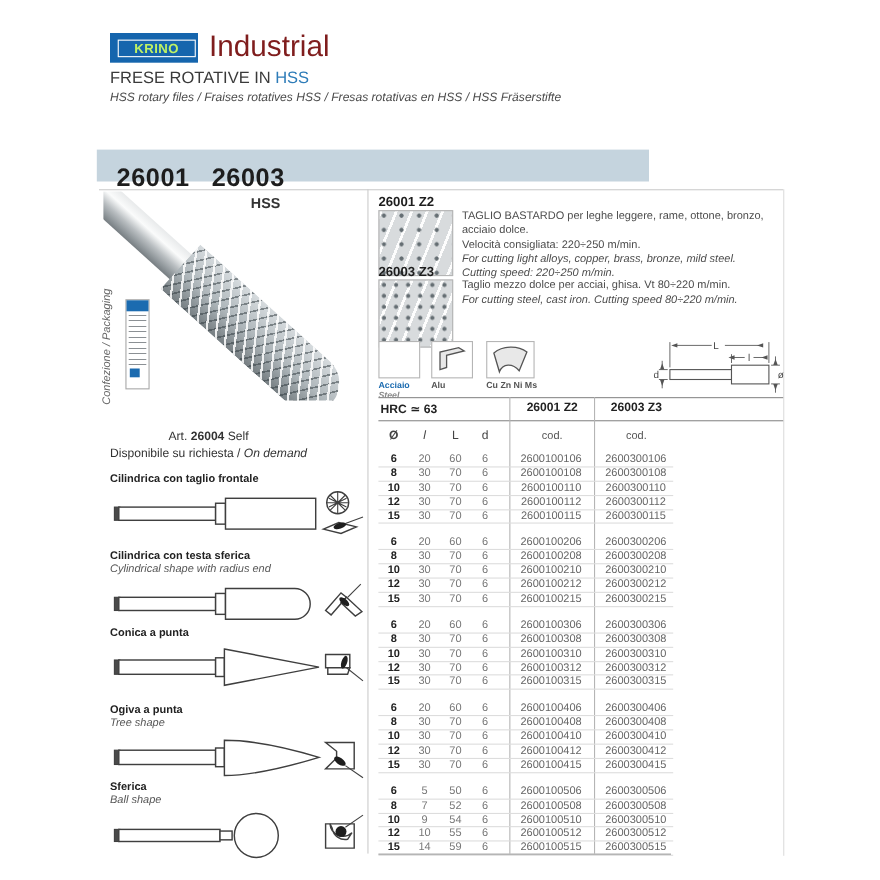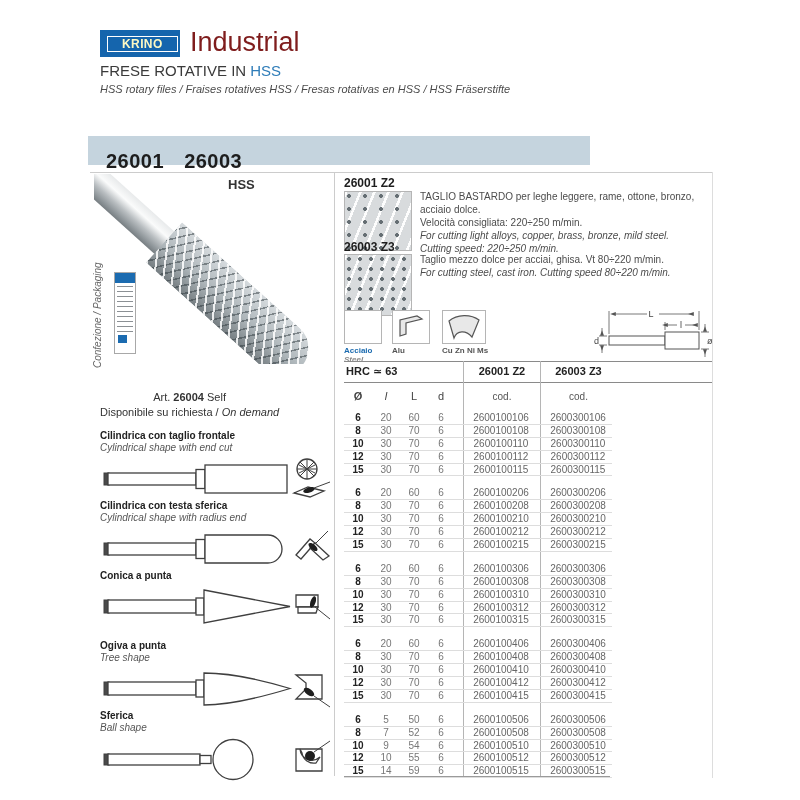--- a/index.html
+++ b/index.html
@@ -2,29 +2,29 @@
 <html><head>
 <meta charset="utf-8">
 <style>
   html,body{margin:0;padding:0;background:#fff;}
   .stage{position:relative;width:800px;height:800px;background:#fff;overflow:hidden;
          font-family:"Liberation Sans","DejaVu Sans",sans-serif;color:#222;}
   .abs{position:absolute;}
 
   
   .logo{left:100px;top:30px;width:80px;height:27px;background:#1565ad;display:flex;align-items:center;gap:3px;padding:0 4px;box-sizing:border-box;}
-  .logo-text{color:#fef9c3;font-weight:bold;font-size:12px;letter-spacing:.4px;border:1px solid #fff;padding:0 14px;line-height:14px;}
+  .logo-text{color:#bef264;font-weight:bold;font-size:12px;letter-spacing:.4px;border:1px solid #fff;padding:0 14px;line-height:14px;}
   .division{left:190px;top:27px;font-size:27px;color:#7f1d1d;}
   .page-title{left:100px;top:62px;font-size:15px;font-weight:normal;color:#3a3a3a;}
   .page-title .accent{color:#2e7cb8;margin-left:4px;}
   .subtitle{left:100px;top:83px;font-size:11px;font-style:italic;color:#4b4b4b;}
 
   
   .model-bar{left:88px;top:136px;width:502px;height:29px;background:#c5d4de;display:flex;align-items:center;}
-  .model-bar span{font-size:20px;font-weight:bold;color:#1d1d1d;margin-left:18px;letter-spacing:.5px;margin-top:21px;}
+  .model-bar span{font-size:23px;font-weight:bold;color:#1d1d1d;margin-left:18px;letter-spacing:.5px;margin-top:21px;}
   .model-bar span + span{margin-left:20px;}
 
   
   .content-top{left:90px;top:172px;width:622px;height:1px;background:#ccc;}
   .content-right{left:712px;top:172px;width:1px;height:606px;background:#ddd;}
   .col-divider{left:334px;top:172px;width:1px;height:604px;background:#ccc;}
 
   
   .hss-label{left:228px;top:177px;font-size:13px;font-weight:bold;color:#333;z-index:5;}
   .burr-photo{left:94px;top:174px;width:238px;height:190px;overflow:hidden;}
@@ -145,21 +145,20 @@
       <span>Self</span>
     </div>
     <div>
       <span>Disponibile su richiesta /</span>
       <span class="i">On demand</span>
     </div>
   </div>
 
   <div class="abs shape-sec" style="top:430px;">
     <div class="shape-name">Cilindrica con taglio frontale</div>
-    <div class="shape-name-en">Cylindrical shape with end cut</div>
     <svg class="shape-svg" width="232" height="44" viewBox="0 0 232 44">
       <rect class="cap" x="4" y="16" width="5" height="12"></rect>
       <rect class="ln" x="8" y="16" width="88" height="12"></rect>
       <rect class="ln" x="96" y="12.5" width="9" height="19"></rect>
       <rect class="ln" x="105" y="8" width="82" height="28"></rect>
       <circle class="ln" cx="207" cy="12" r="10"></circle>
       <path class="wire" d="M207 2 V22 M197 12 H217 M200 5 L214 19 M214 5 L200 19 M199 8 L215 16 M215 8 L199 16"></path>
       <path class="ln" d="M194 36 l14 -6 l16 4 l-14 6 z"></path>
       <ellipse class="tool" cx="209" cy="33" rx="6" ry="2.6" transform="rotate(-18 209 33)"></ellipse>
       <line class="thin" x1="214" y1="31" x2="230" y2="25"></line>

